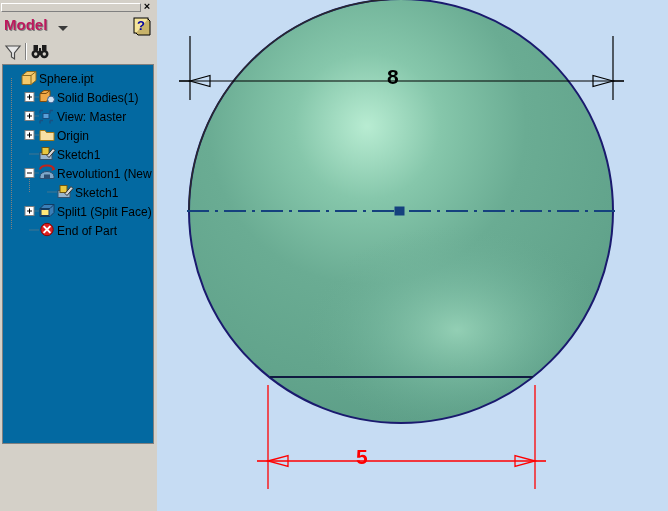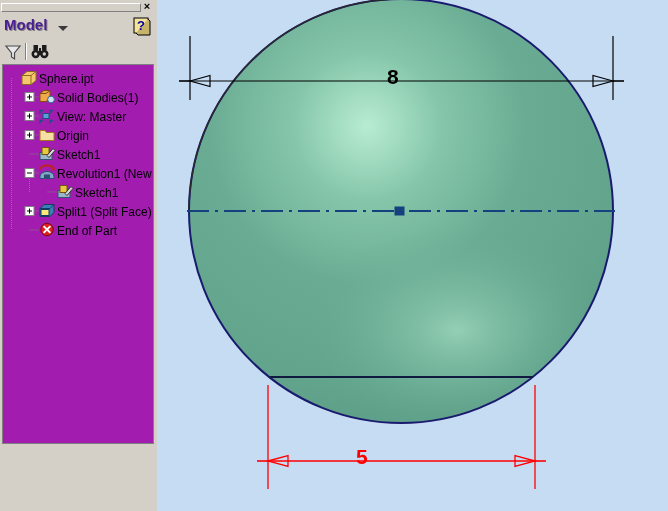--- a/index.html
+++ b/index.html
@@ -39,21 +39,21 @@
     cursor:pointer;user-select:none;
   }
 
   
   #panel-title-row{
     position:absolute;left:0;top:13px;width:157px;height:27px;
     background:#d4d0c8;
   }
   #panel-title{
     position:absolute;left:4px;top:3px;
-    font-size:15px;font-weight:bold;color:#4c1d95;
+    font-size:15px;font-weight:bold;color:#be185d;
     text-shadow:1px 1px 0 #808080;
     letter-spacing:0px;
     user-select:none;cursor:default;
   }
   #panel-title-caret{
     position:absolute;left:58px;top:13px;
     width:0;height:0;
     border-left:5px solid transparent;
     border-right:5px solid transparent;
     border-top:5px solid #3a3a3a;
@@ -74,21 +74,21 @@
   #btn-filter{left:3px;}
   #btn-find{left:30px;}
   #tb-sep{
     position:absolute;left:25px;top:3px;width:1px;height:17px;
     background:#808080;border-right:1px solid #ffffff;
   }
 
   
   #tree-area{
     position:absolute;left:2px;top:64px;width:152px;height:380px;
-    background:#a21caf;
+    background:#0369a1;
     border:1px solid #808080;
     box-sizing:border-box;
     overflow:hidden;
   }
 
   
   #graphics{
     position:absolute;left:157px;top:0;width:511px;height:511px;
     background:#c6dcf3;
     overflow:hidden;

